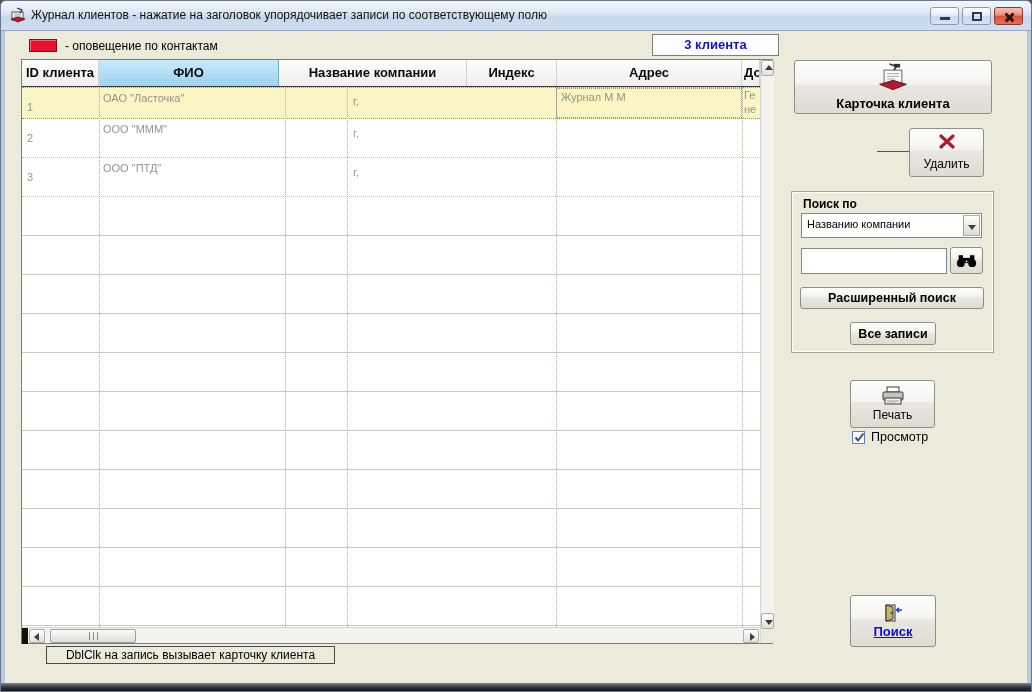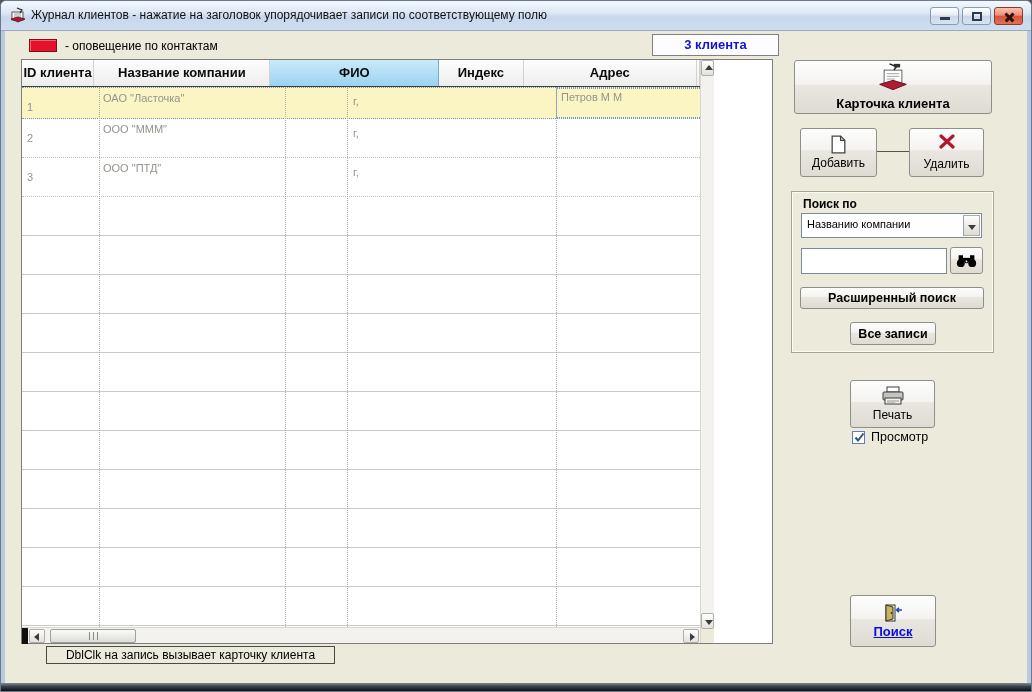--- a/index.html
+++ b/index.html
@@ -22,21 +22,21 @@
   .glyph-x1{transform:rotate(45deg);} .glyph-x2{transform:rotate(-45deg);}
   #client{position:absolute;left:4px;right:4px;top:30px;bottom:8px;background:#eceadb;}
   #bottomband{position:absolute;left:0;right:0;bottom:0;height:8px;background:linear-gradient(180deg,#7e8896 0%,#3a3f45 45%,#101214 100%);}
   
   .legend-swatch{position:absolute;left:24px;top:8px;width:28px;height:13px;background:#e8112d;border:1px solid #7a1010;box-shadow:inset 1px 1px 0 rgba(255,255,255,.35);}
   .legend-label{position:absolute;left:60px;top:8px;font-size:12px;color:#000;}
   .counter-box{position:absolute;left:647px;top:3px;width:127px;height:22px;background:#fdfdff;border:1px solid #7f7f7f;
     text-align:center;line-height:20px;font-size:13px;font-weight:bold;color:#1312cf;}
   
   .grid{position:absolute;left:16px;top:28px;width:752px;height:585px;border:1px solid #7e7e78;background:#fff;display:flex;}
-  .grid-main{width:678px;display:flex;flex-direction:column;}
+  .grid-main{width:738px;display:flex;flex-direction:column;}
   .ghead{height:27px;display:flex;border-bottom:1px solid #3c3c3c;background:#f2f2f2;}
   .hcell{height:100%;border-right:1px solid #d2d2d2;background:linear-gradient(180deg,#fdfdfd,#ededec);
     font-size:13px;font-weight:bold;color:#0a0a0a;text-align:center;line-height:25px;overflow:hidden;white-space:nowrap;}
   .hcell.sorted{background:linear-gradient(180deg,#c9eafb,#9cd2ef);border-right:1px solid #74aacc;}
   .hc0{width:77px;} .hc1{width:188px;} .hc2{width:180px;} .hc3{width:90px;text-align:center;} .hc4{width:185px;} .hc5{flex:1;text-align:left;padding-left:2px;}
   .gbody{position:relative;height:542px;background:#fff;overflow:hidden;}
   .vline{position:absolute;top:0;bottom:0;width:0;border-left:1px dotted #aeaea4;}
   .grow{position:relative;width:100%;}
   .grow .ctext{position:absolute;font-size:11px;color:#94948c;white-space:nowrap;}
   .row-sel{height:32px;background:#faf5c3;border-top:1px dotted #6f9cc0;border-bottom:1px dotted #6f9cc0;}
@@ -125,33 +125,33 @@
     <div id="client">
 
       <div class="legend-swatch"></div>
       <span class="legend-label">- оповещение по контактам</span>
       <div class="counter-box">3 клиента</div>
 
       <div class="grid">
         <div class="grid-main">
           <div class="ghead">
             <div class="hcell hc0">ID клиента</div>
+            <div class="hcell hc2 sorted">ФИО</div>
             <div class="hcell hc1">Название компании</div>
-            <div class="hcell hc2 sorted">ФИО</div>
             <div class="hcell hc3">Индекс</div>
             <div class="hcell hc4">Адрес</div>
             <div class="hcell hc5">Дол</div>
           </div>
           <div class="gbody">
             <div class="grow row-sel">
               <span class="ctext" style="left:5px;top:13px;">1</span>
               <span class="ctext" style="left:81px;top:4px;">ОАО "Ласточка"</span>
               <span class="ctext" style="left:331px;top:7px;">г,</span>
               <div class="focus-cell">
-                <span class="ctext" style="left:4px;top:2px;">Петров М М</span>
+                <span class="ctext" style="left:4px;top:2px;">Журнал М М</span>
               </div>
               <span class="ctext" style="left:722px;top:1px;">Ге</span>
               <span class="ctext" style="left:722px;top:15px;">не</span>
             </div>
             <div class="grow row-n">
               <span class="ctext" style="left:5px;top:13px;">2</span>
               <span class="ctext" style="left:81px;top:4px;">ООО "МММ"</span>
               <span class="ctext" style="left:331px;top:8px;">г,</span>
             </div>
             <div class="grow row-n">
@@ -200,27 +200,20 @@
         <svg width="42" height="32" viewBox="0 0 46 36">
           <rect x="13" y="8" width="20" height="15" fill="#fff" stroke="#555" stroke-width="1"></rect>
           <path d="M16 12 h14 M16 15 h14 M16 18 h9" stroke="#9a9a9a" stroke-width="1" fill="none"></path>
           <path d="M8 24 l15 -4.5 l15 4.5 l-15 6 z" fill="#b01b34" stroke="#5a0e1c" stroke-width="1"></path>
           <path d="M19 1 l8 3 l-3 4" fill="none" stroke="#222" stroke-width="1.6"></path>
           <rect x="24" y="1" width="7" height="4" fill="#333"></rect>
         </svg>
         <span class="blabel bold">Карточка клиента</span>
       </div>
 
-      <div class="btn btn-add">
-        <svg width="15" height="19" viewBox="0 0 14 18">
-          <path d="M1 1 h8 l4 4 v12 h-12 z" fill="#fff" stroke="#444" stroke-width="1.2"></path>
-          <path d="M9 1 v4 h4" fill="none" stroke="#444" stroke-width="1.2"></path>
-        </svg>
-        <span class="blabel">Добавить</span>
-      </div>
 
       <div class="btn btn-del">
         <svg width="18" height="15" viewBox="0 0 18 15">
           <path d="M3 2 L15 13 M15 2 L3 13" stroke="#b2182b" stroke-width="3.2" stroke-linecap="round"></path>
         </svg>
         <span class="blabel">Удалить</span>
       </div>
 
       <div class="groupbox"></div>
       <span class="search-title">Поиск по</span>

